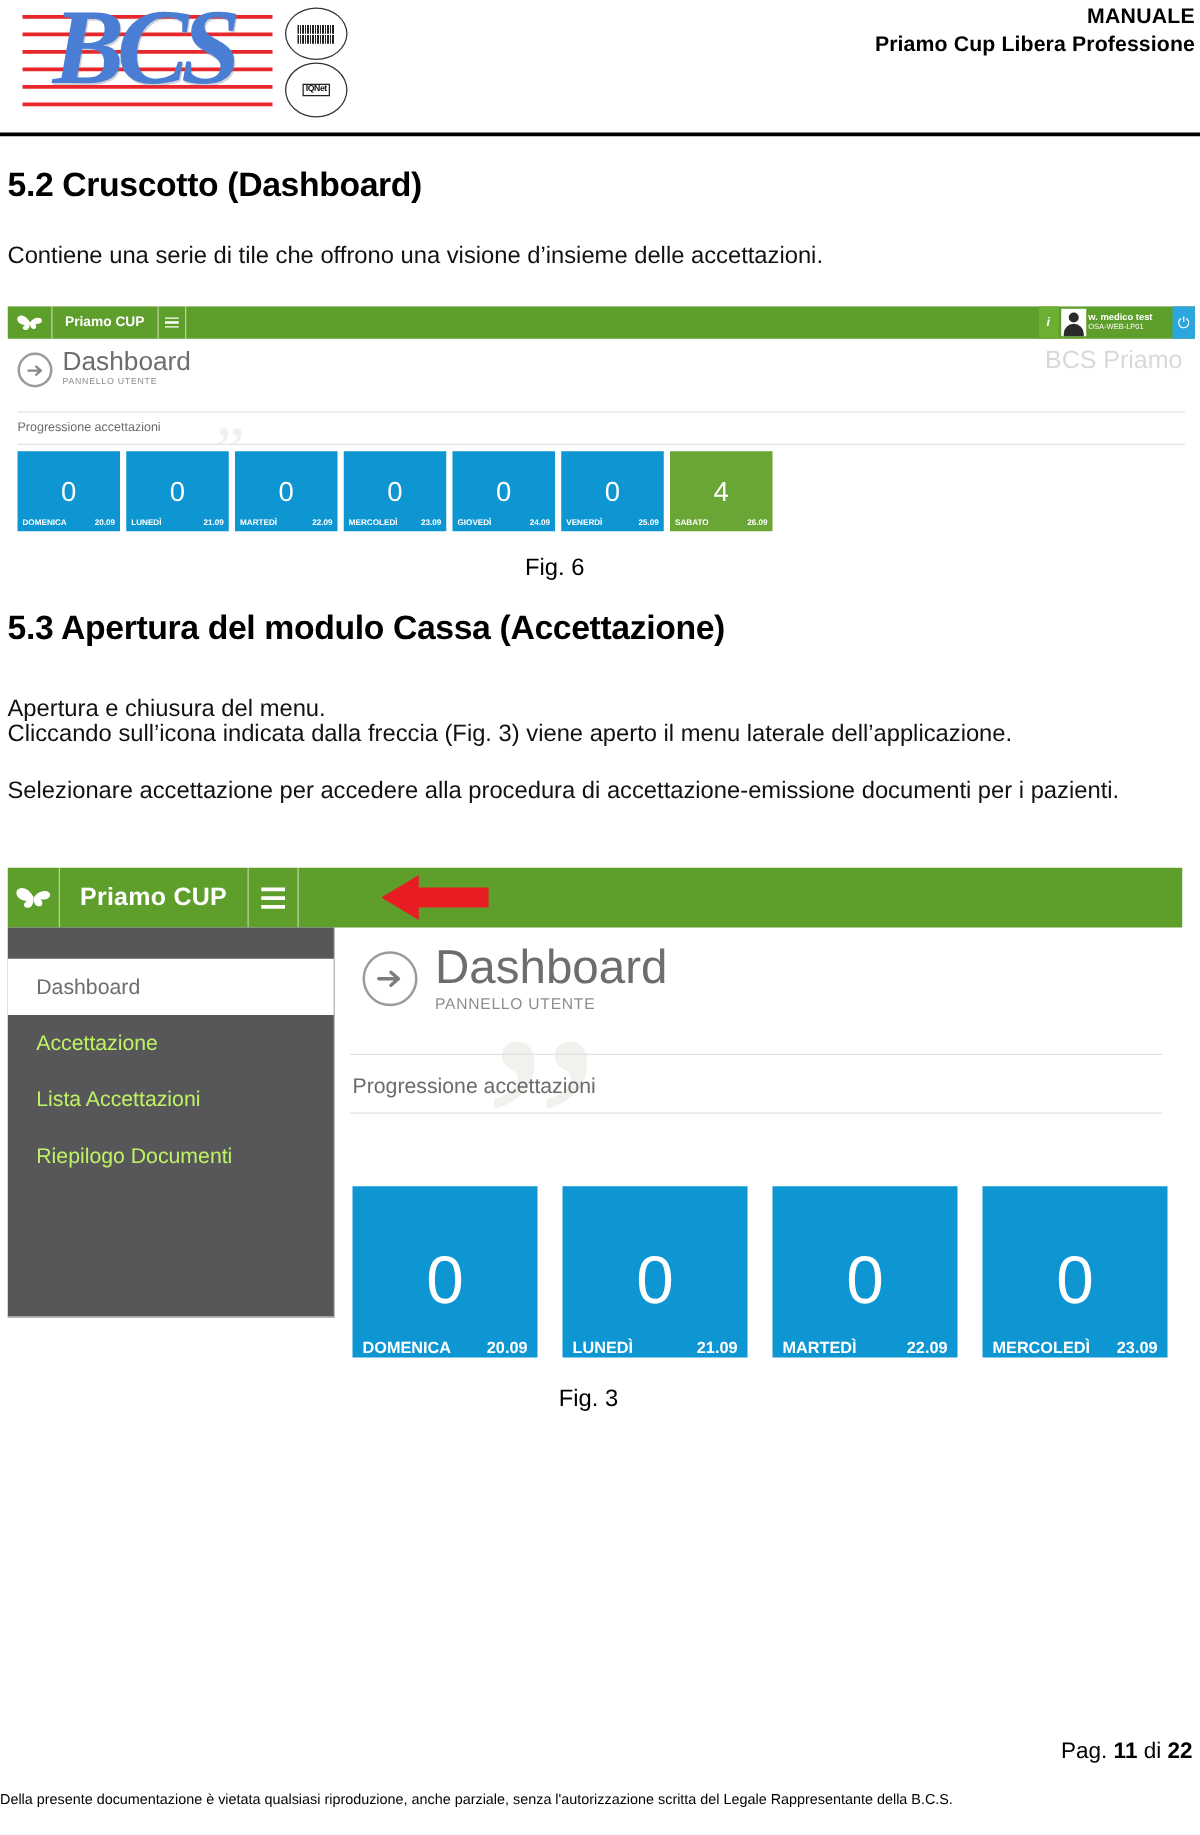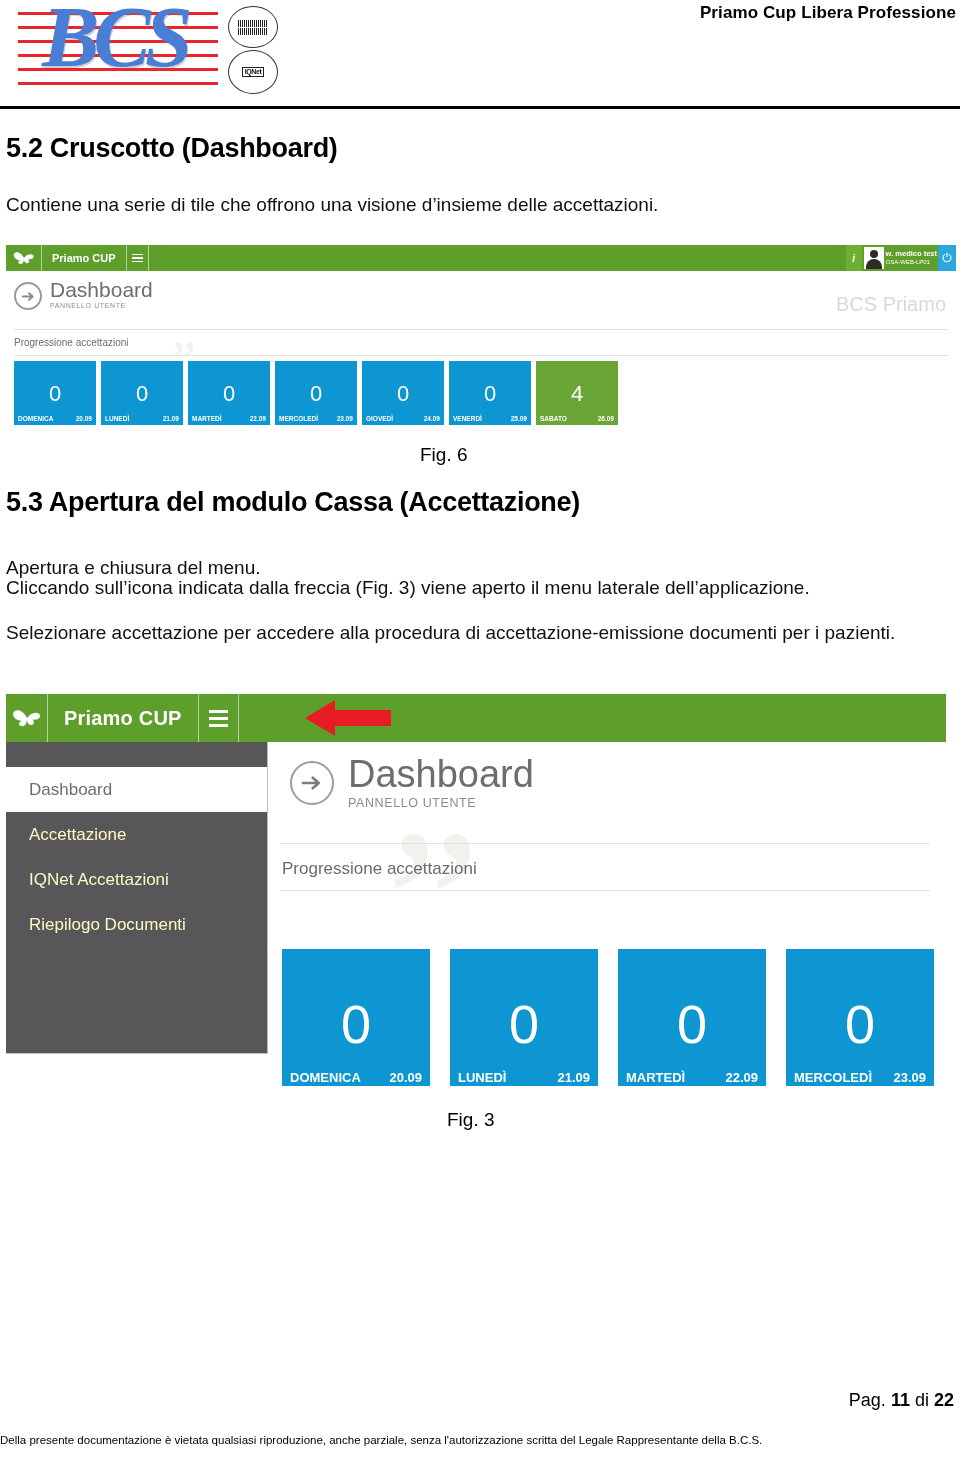--- a/index.html
+++ b/index.html
@@ -288,21 +288,21 @@
     content: "";
     position: absolute;
     left: 2px; top: 12px;
     width: 16px; height: 11px;
     border-radius: 8px 8px 0 0;
     background: #2b2b2b;
   }
   #fig2 .user-lines {
     color: #fff;
     line-height: 1.15;
-    padding-right: 1px;
+    padding-right: 16px;
   }
   #fig2 .user-lines .u1 { font-size: 7.5px; font-weight: bold; }
   #fig2 .user-lines .u2 { font-size: 6px; }
   #fig2 .power {
     width: 18px; height: 100%;
     background: #2ba7dd;
     color: #fff;
     display: flex;
     align-items: center;
     justify-content: center;
@@ -313,21 +313,21 @@
     left: 8px; top: 34px;
     display: flex;
     align-items: flex-start;
   }
   #fig2 .circ-arrow { width: 28px; height: 28px; margin-top: 3px; }
   #fig2 .dash-texts { margin-left: 8px; }
   #fig2 .dash-panel-title { font-size: 21px; line-height: 1; }
   #fig2 .dash-sub { font-size: 7px; margin-top: 2px; }
   #fig2 .brand-wm {
     position: absolute;
-    right: 10px; top: 48px;
+    right: 10px; top: 32px;
     color: #d9d9d9;
     font-size: 20px;
   }
   #fig2 .rule {
     position: absolute;
     left: 8px; top: 84px;
     width: 934px;
     border-top: 1px solid #e2e2e2;
   }
   #fig2 .sec-label {
@@ -388,21 +388,21 @@
     border-right: 1px solid #bdbdbd;
     border-bottom: 1px solid #bdbdbd;
     box-sizing: border-box;
   }
   #fig3 .side-item {
     height: 45px;
     display: flex;
     align-items: center;
     padding-left: 23px;
     font-size: 17px;
-    color: #fef9c3;
+    color: #bef264;
     box-sizing: border-box;
   }
   #fig3 .side-item.spacer { height: 25px; padding: 0; }
   #fig3 .side-item.active {
     background: #ffffff;
     color: #6d6d6d;
   }
   #fig3 .content {
     position: absolute;
     left: 262px;
@@ -497,20 +497,21 @@
       <span class="seal-bar"></span>
     </div>
   </div>
   <div class="seal seal-2">
     <div class="seal-inner">
       <span class="seal-box">IQNet</span>
     </div>
   </div>
 
   <div class="manual-title">
+    <div class="l1">MANUALE</div>
     <div class="l2">Priamo Cup Libera Professione</div>
   </div>
 
   <div class="header-rule"></div>
 </div>
 
 <div class="h2-heading" id="sec52">5.2 Cruscotto (Dashboard)</div>
 <div class="para" id="p52">Contiene una serie di tile che offrono una visione d’insieme delle accettazioni.</div>
 
 <div id="fig2">
@@ -631,21 +632,21 @@
 
   <div class="sidebar">
     <div class="side-item spacer"></div>
     <div class="side-item active">
       <span>Dashboard</span>
     </div>
     <div class="side-item">
       <span>Accettazione</span>
     </div>
     <div class="side-item">
-      <span>IQNet Accettazioni</span>
+      <span>Lista Accettazioni</span>
     </div>
     <div class="side-item">
       <span>Riepilogo Documenti</span>
     </div>
   </div>
 
   <div class="content">
     <div class="watermark">”</div>
 
     <div class="dash-head">

